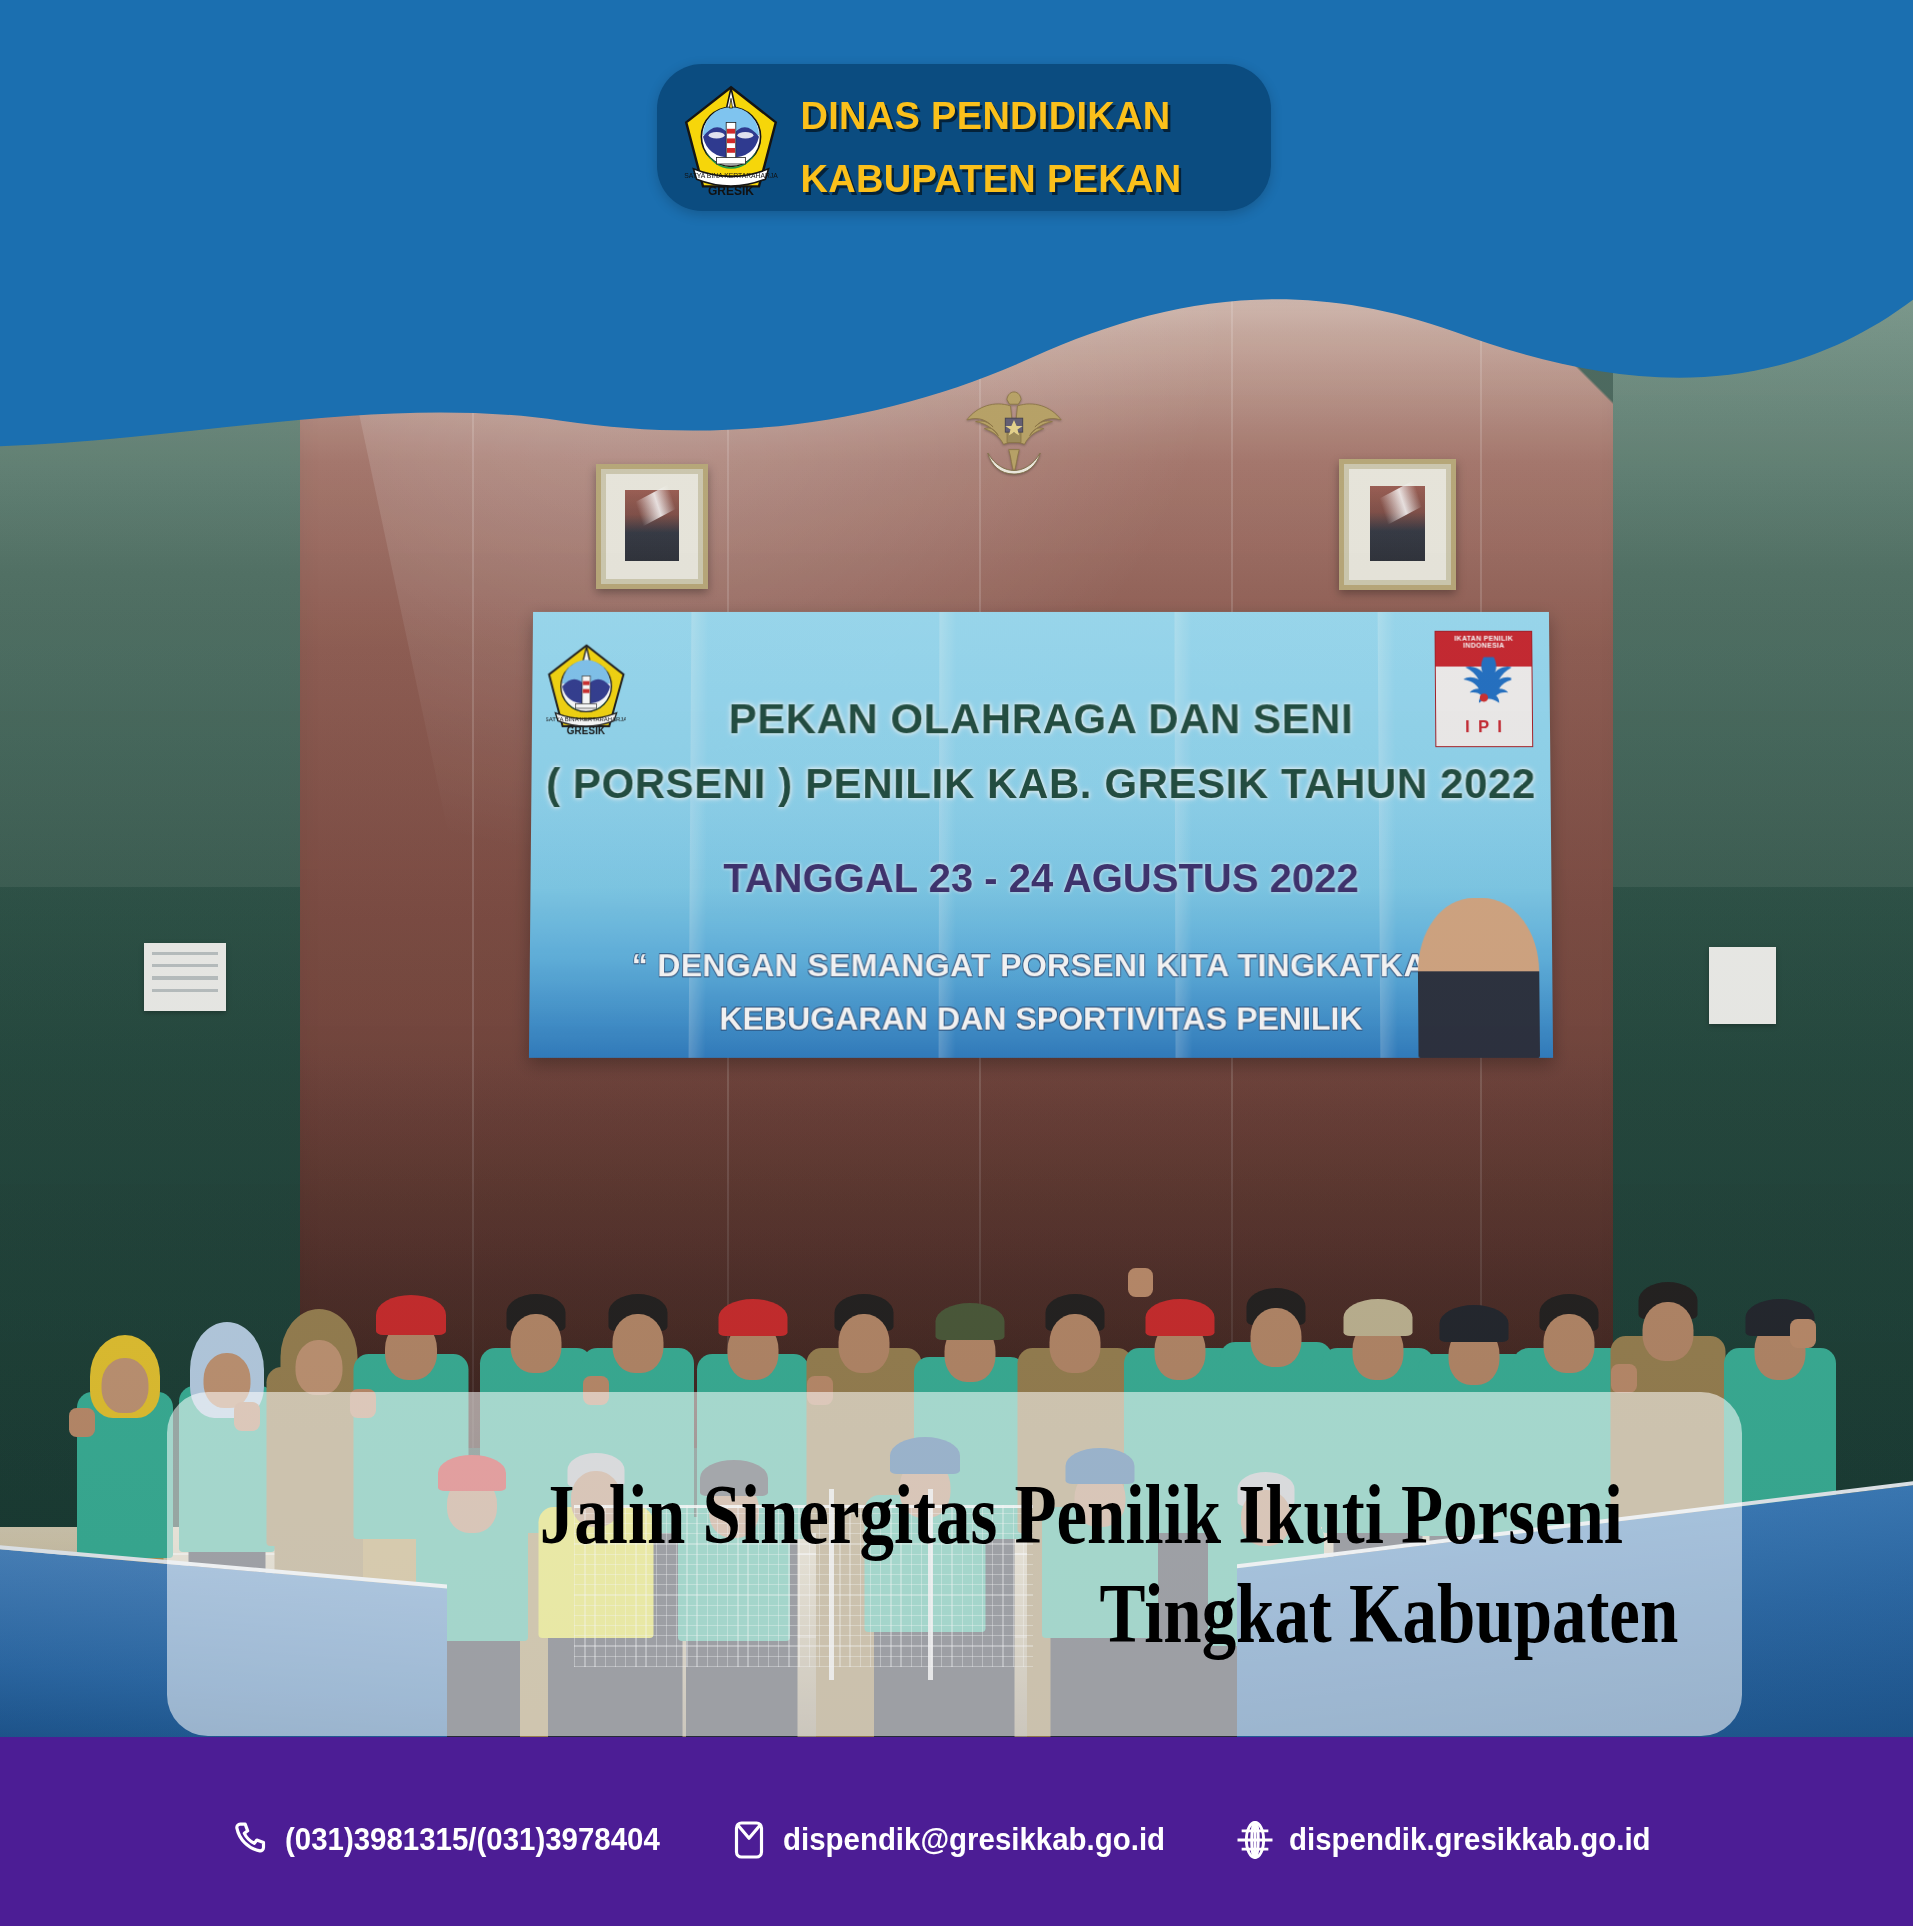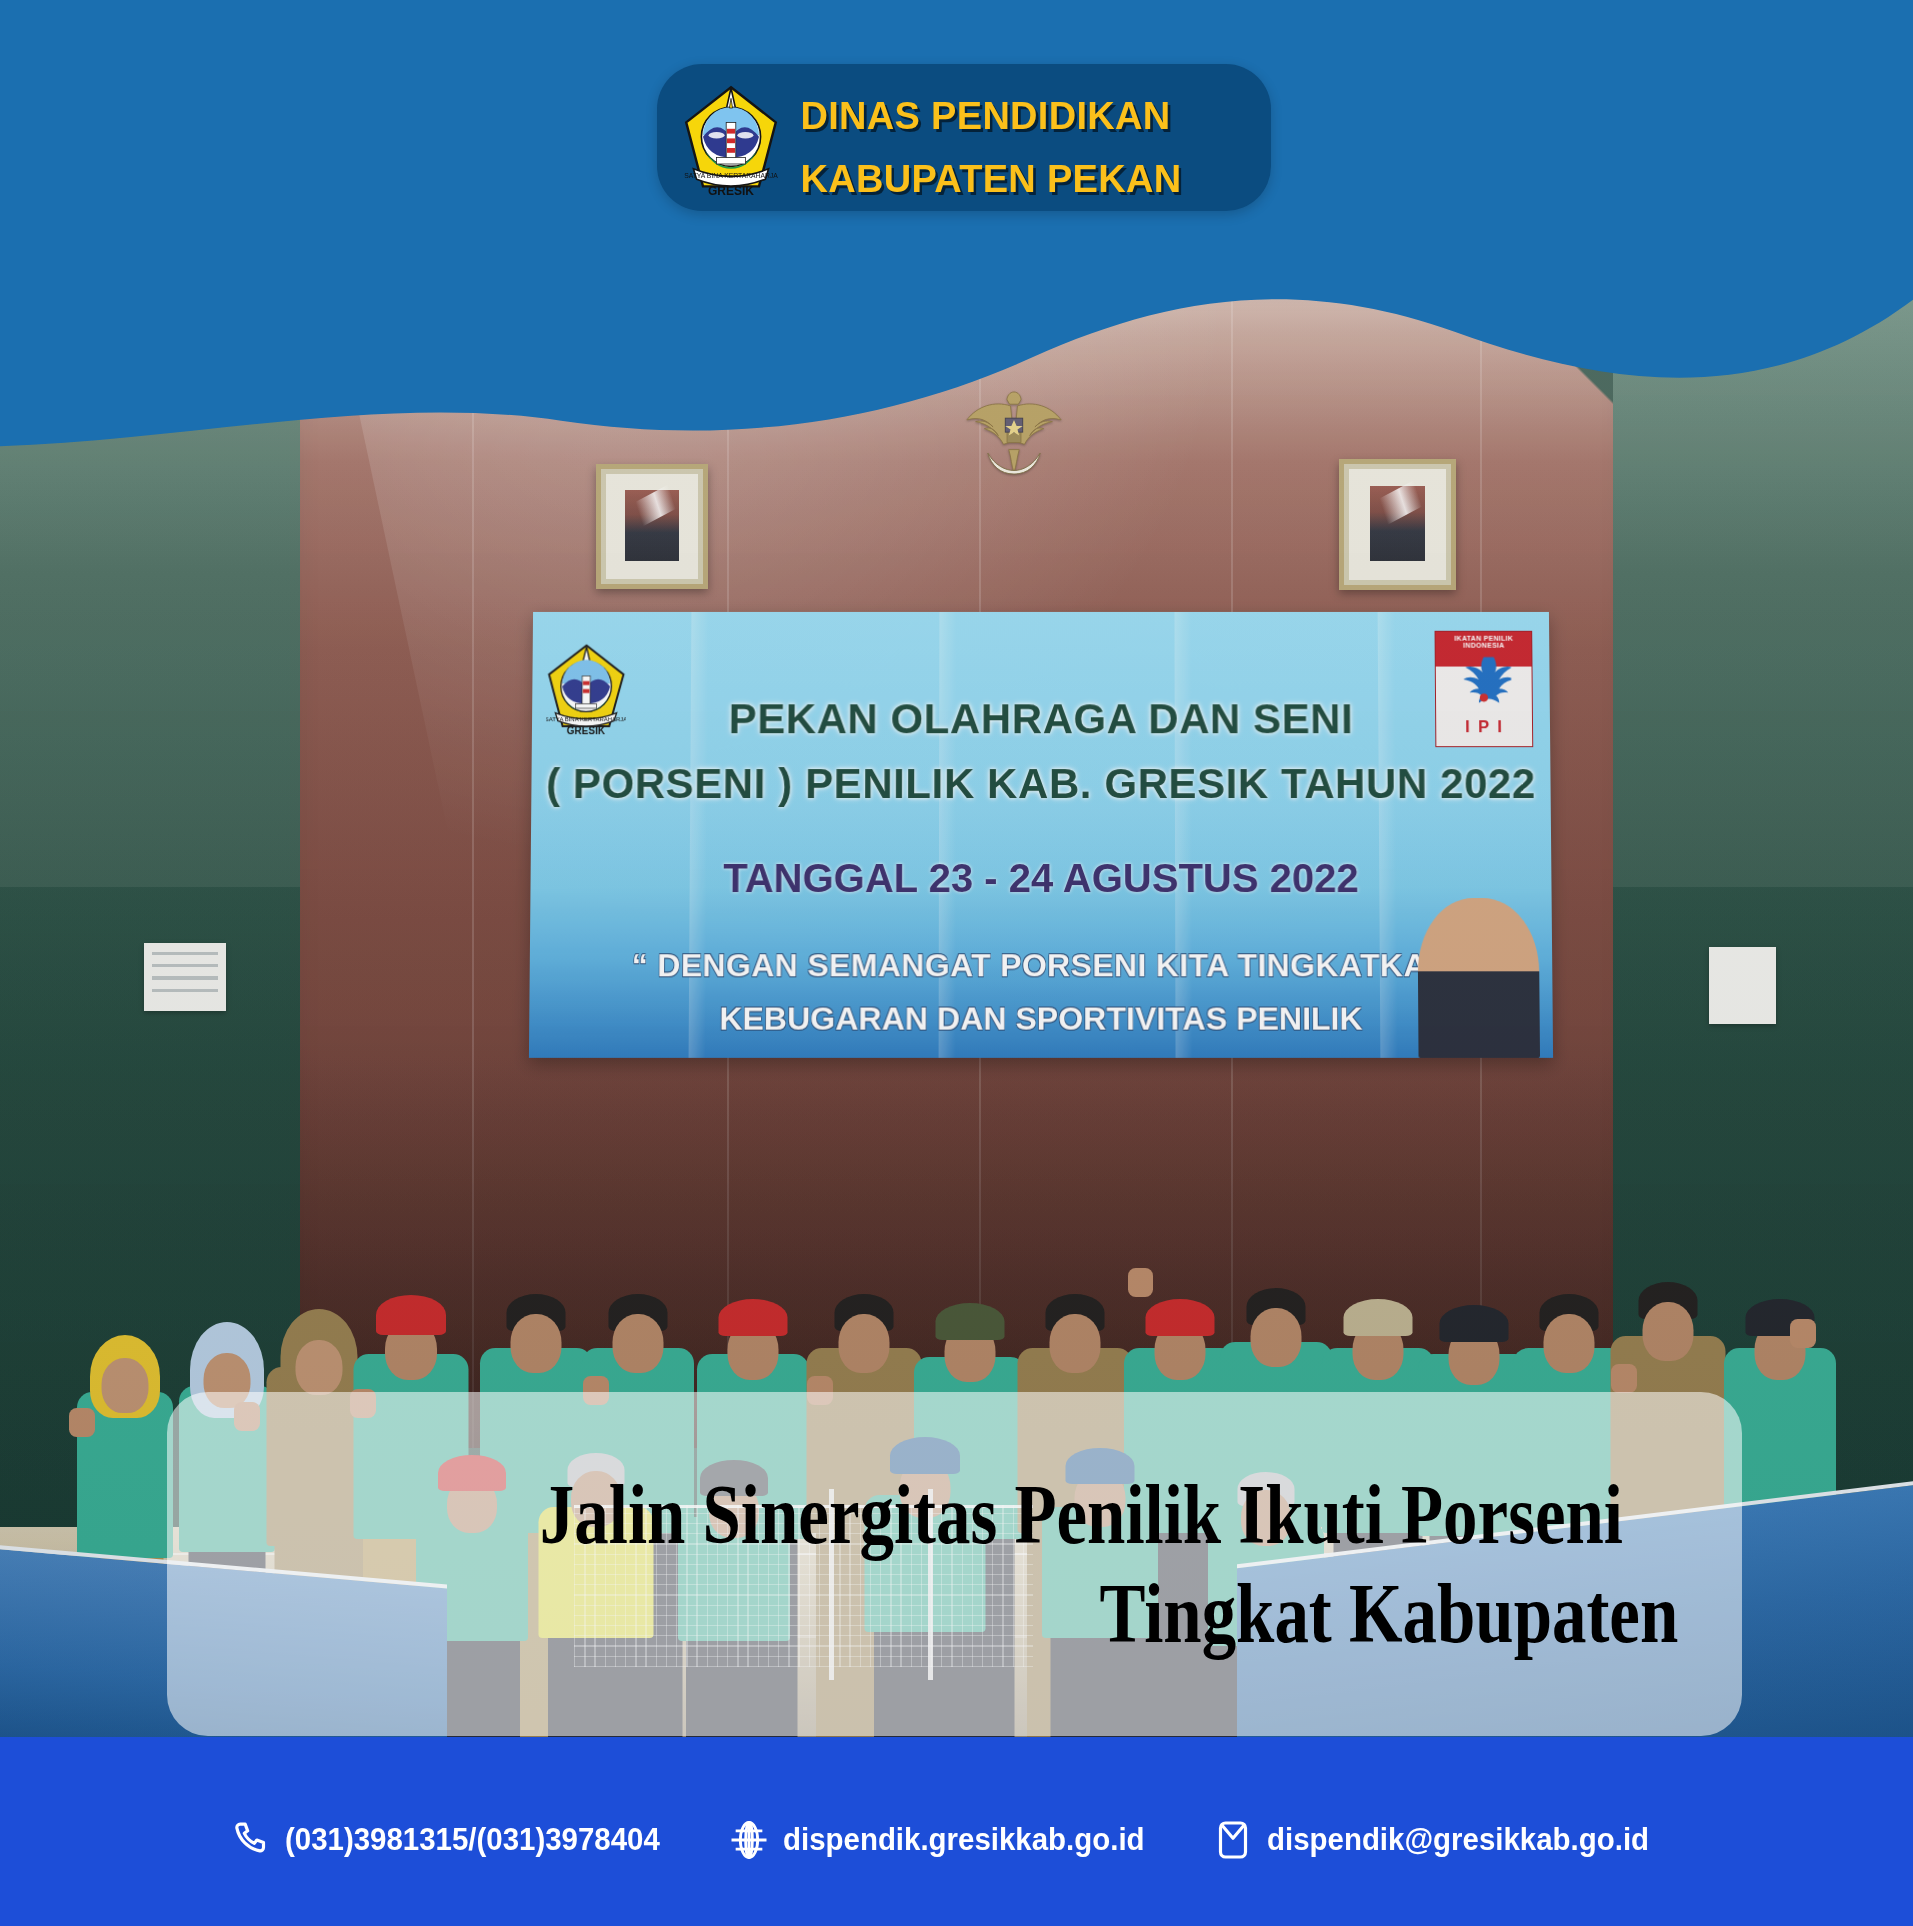--- a/index.html
+++ b/index.html
@@ -187,21 +187,21 @@
     backdrop-filter:blur(0.6px);
   }
   .title-card .tline{
     color:#000;font-family:"Liberation Serif",serif;font-weight:bold;
     font-size:84px;line-height:1.18;text-align:center;
     transform:scaleX(.82);transform-origin:center;white-space:nowrap;
   }
 
   
   .footer{
-    position:absolute;left:0;top:1737px;width:1913px;height:189px;background:#1d4ed8;
+    position:absolute;left:0;top:1737px;width:1913px;height:189px;background:#4c1d95;
     display:flex;align-items:center;justify-content:center;gap:37px;
     padding-top:16.6px;box-sizing:border-box;
   }
   .fitem{display:flex;align-items:center;gap:14px;}
   .fitem .ficon{width:40px;height:40px;flex:0 0 auto;color:#fff;}
   .fitem .ficon svg{width:100%;height:100%;display:block;}
   .fitem .ftext{color:#fff;font-weight:bold;font-size:32px;white-space:nowrap;
     transform:scaleX(.92);transform-origin:left center;}
 </style>
 </head>
@@ -539,37 +539,37 @@
       <span class="ficon">
         <svg viewBox="0 0 24 24" fill="none" stroke="currentColor" stroke-width="1.9" stroke-linecap="round" stroke-linejoin="round">
           <path d="M5.5 2.5h3l1.5 4-2 1.5a13 13 0 0 0 6 6l1.5-2 4 1.5v3a2 2 0 0 1-2.2 2A17.5 17.5 0 0 1 3.5 4.7 2 2 0 0 1 5.5 2.5z"></path>
         </svg>
       </span>
       <span class="ftext">(031)3981315/(031)3978404</span>
     </div>
 
     <div class="fitem">
       <span class="ficon">
+        <svg viewBox="0 0 24 24" fill="none" stroke="currentColor" stroke-width="1.9" stroke-linejoin="round">
+          <rect x="4.5" y="1.8" width="15" height="20.4" rx="3"></rect>
+          <path d="M5.4 3.2 L12 11 l6.6 -7.8"></path>
+        </svg>
+      </span>
+      <span class="ftext">dispendik@gresikkab.go.id</span>
+    </div>
+
+    <div class="fitem">
+      <span class="ficon">
         <svg viewBox="0 0 24 24" fill="none" stroke="currentColor" stroke-width="1.7">
           <ellipse cx="12" cy="12" rx="5.2" ry="10.5"></ellipse>
           <ellipse cx="12" cy="12" rx="10.5" ry="10.5" stroke-width="0"></ellipse>
           <path d="M12 1.5v21M1.5 12h21" stroke-width="1.7"></path>
           <ellipse cx="12" cy="12" rx="2" ry="10.5"></ellipse>
           <path d="M4 6.5h16M4 17.5h16"></path>
         </svg>
       </span>
       <span class="ftext">dispendik.gresikkab.go.id</span>
     </div>
 
-    <div class="fitem">
-      <span class="ficon">
-        <svg viewBox="0 0 24 24" fill="none" stroke="currentColor" stroke-width="1.9" stroke-linejoin="round">
-          <rect x="4.5" y="1.8" width="15" height="20.4" rx="3"></rect>
-          <path d="M5.4 3.2 L12 11 l6.6 -7.8"></path>
-        </svg>
-      </span>
-      <span class="ftext">dispendik@gresikkab.go.id</span>
-    </div>
-
   </div>
 
 </div>
 
 
 </body></html>

